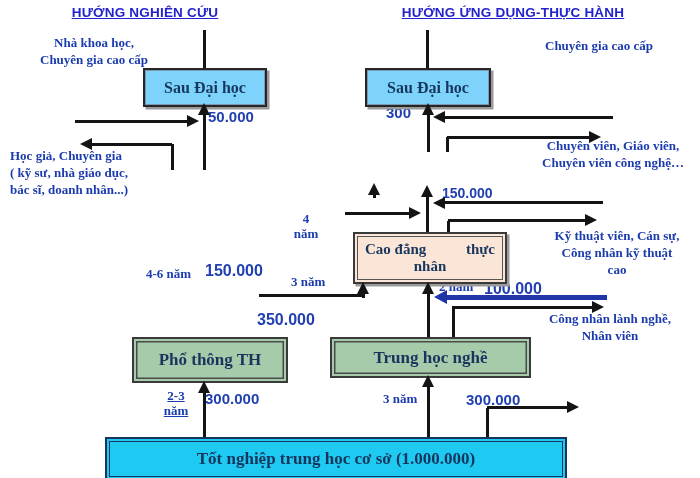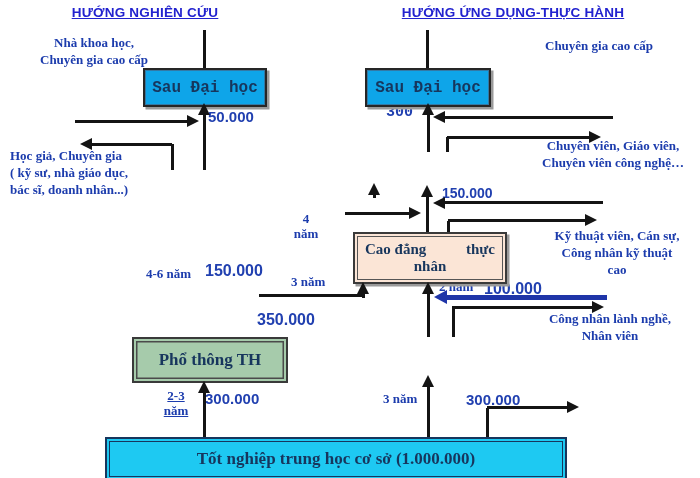--- a/index.html
+++ b/index.html
@@ -9,22 +9,22 @@
          font-weight:bold;color:#2222CF;font-size:13.5px;text-decoration:underline;
          text-align:center;letter-spacing:.2px;}
   .lbl{position:absolute;font-weight:bold;color:#1C3CAD;font-size:13px;line-height:17px;
        white-space:pre-line;}
   .num{position:absolute;font-family:"Liberation Sans","DejaVu Sans",sans-serif;
        font-weight:bold;color:#2140B0;font-size:15px;}
   .dur{position:absolute;font-weight:bold;color:#1C3CAD;font-size:13px;
        white-space:pre-line;text-align:center;line-height:15px;}
   .dbox{position:absolute;display:flex;align-items:center;justify-content:center;
         font-weight:bold;color:#17365D;text-align:center;}
-  .salmon{background:#0ea5e9;border:2px solid #262626;font-size:16px;
-          box-shadow:inset 0 0 0 1px rgba(120,40,40,.35),2.5px 2.5px 0 #9a9a9a;font-family:Liberation Mono, monospace;}
+  .salmon{background:#7dd3fc;border:2px solid #262626;font-size:16px;
+          box-shadow:inset 0 0 0 1px rgba(120,40,40,.35),2.5px 2.5px 0 #9a9a9a;}
   .peach{background:#FBE5D6;border:2px solid #3a3a3a;font-size:15px;
          box-shadow:inset 0 0 0 2px #FBE5D6,inset 0 0 0 3px #555,2.5px 2.5px 0 #9a9a9a;}
   .green{background:#A6CBAB;border:2px solid #3a3a3a;font-size:17px;
          box-shadow:inset 0 0 0 2px #A6CBAB,inset 0 0 0 3.5px #4a4a4a;}
   .cyan{background:#1EC9F2;border:2px solid #17365D;font-size:17px;
         box-shadow:inset 0 0 0 2px #1EC9F2,inset 0 0 0 3px #17365D;}
   .college-inner{width:100%;padding:0 10px;}
   .college-row1{display:flex;justify-content:space-between;}
   .line-h,.line-v{position:absolute;background:#141414;}
   .tri{position:absolute;width:0;height:0;}
@@ -55,21 +55,21 @@
 bác sĩ, doanh nhân...)</div>
   <div class="lbl" style="left:524px;top:137px;width:178px;text-align:center;">Chuyên viên, Giáo viên,
 Chuyên viên công nghệ…</div>
   <div class="lbl" style="left:528px;top:227px;width:178px;text-align:center;">Kỹ thuật viên, Cán sự,
 Công nhân kỹ thuật
 cao</div>
   <div class="lbl" style="left:516px;top:310px;width:188px;text-align:center;">Công nhân lành nghề,
 Nhân viên</div>
 
   <div class="num" style="left:208px;top:108px;">50.000</div>
-  <div class="num" style="left:386px;top:104px;font-family:Liberation Mono, monospace;">300</div>
+  <div class="num" style="left:386px;top:104px;font-family:Liberation Sans, sans-serif;">300</div>
   <div class="num" style="left:442px;top:185px;font-size:14px;">150.000</div>
   <div class="num" style="left:205px;top:262px;font-size:16px;">150.000</div>
   <div class="num" style="left:257px;top:311px;font-size:16px;">350.000</div>
   <div class="num" style="left:484px;top:280px;font-size:16px;">100.000</div>
   <div class="num" style="left:205px;top:390px;">300.000</div>
   <div class="num" style="left:434px;top:391px;margin-left:32px;">300.000</div>
 
   <div class="dur" style="left:146px;top:266px;">4-6 năm</div>
   <div class="dur" style="left:291px;top:274px;">3 năm</div>
   <div class="dur u2" style="left:439px;top:279px;">2 năm</div>
@@ -89,20 +89,23 @@
     <div class="college-inner">
       <div class="college-row1">
         <span>Cao đẳng</span>
         <span>thực</span>
       </div>
       <div>nhân</div>
     </div>
   </div>
   <div class="dbox green" style="left:132px;top:337px;width:152px;height:42px;">
     <span>Phổ thông TH</span>
+  </div>
+  <div class="dbox green" style="left:330px;top:337px;width:197px;height:37px;">
+    <span>Trung học nghề</span>
   </div>
   <div class="dbox cyan" style="left:105px;top:437px;width:458px;height:40px;">
     <span>Tốt nghiệp trung học cơ sở (1.000.000)</span>
   </div>
 
   <div class="line-v" style="left:203px;top:30px;width:3px;height:38px;"></div>
   <div class="line-v" style="left:426px;top:30px;width:3px;height:38px;"></div>
 
   <div class="tri tri-up" style="left:198px;top:103px;"></div>
   <div class="line-v" style="left:203px;top:112px;width:3px;height:58px;"></div>

